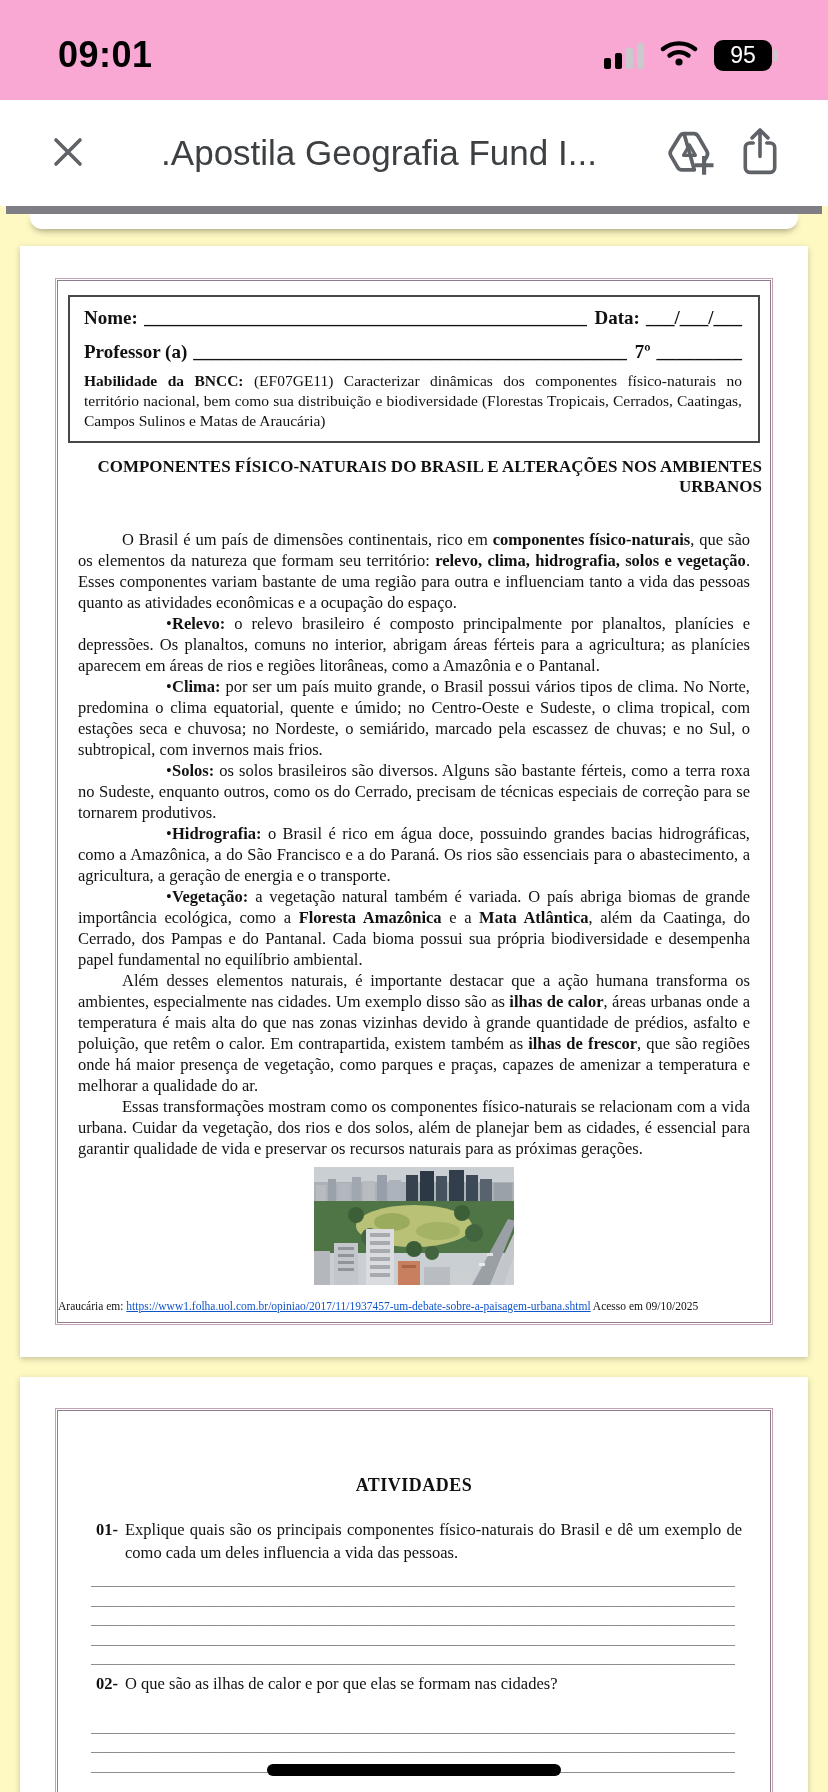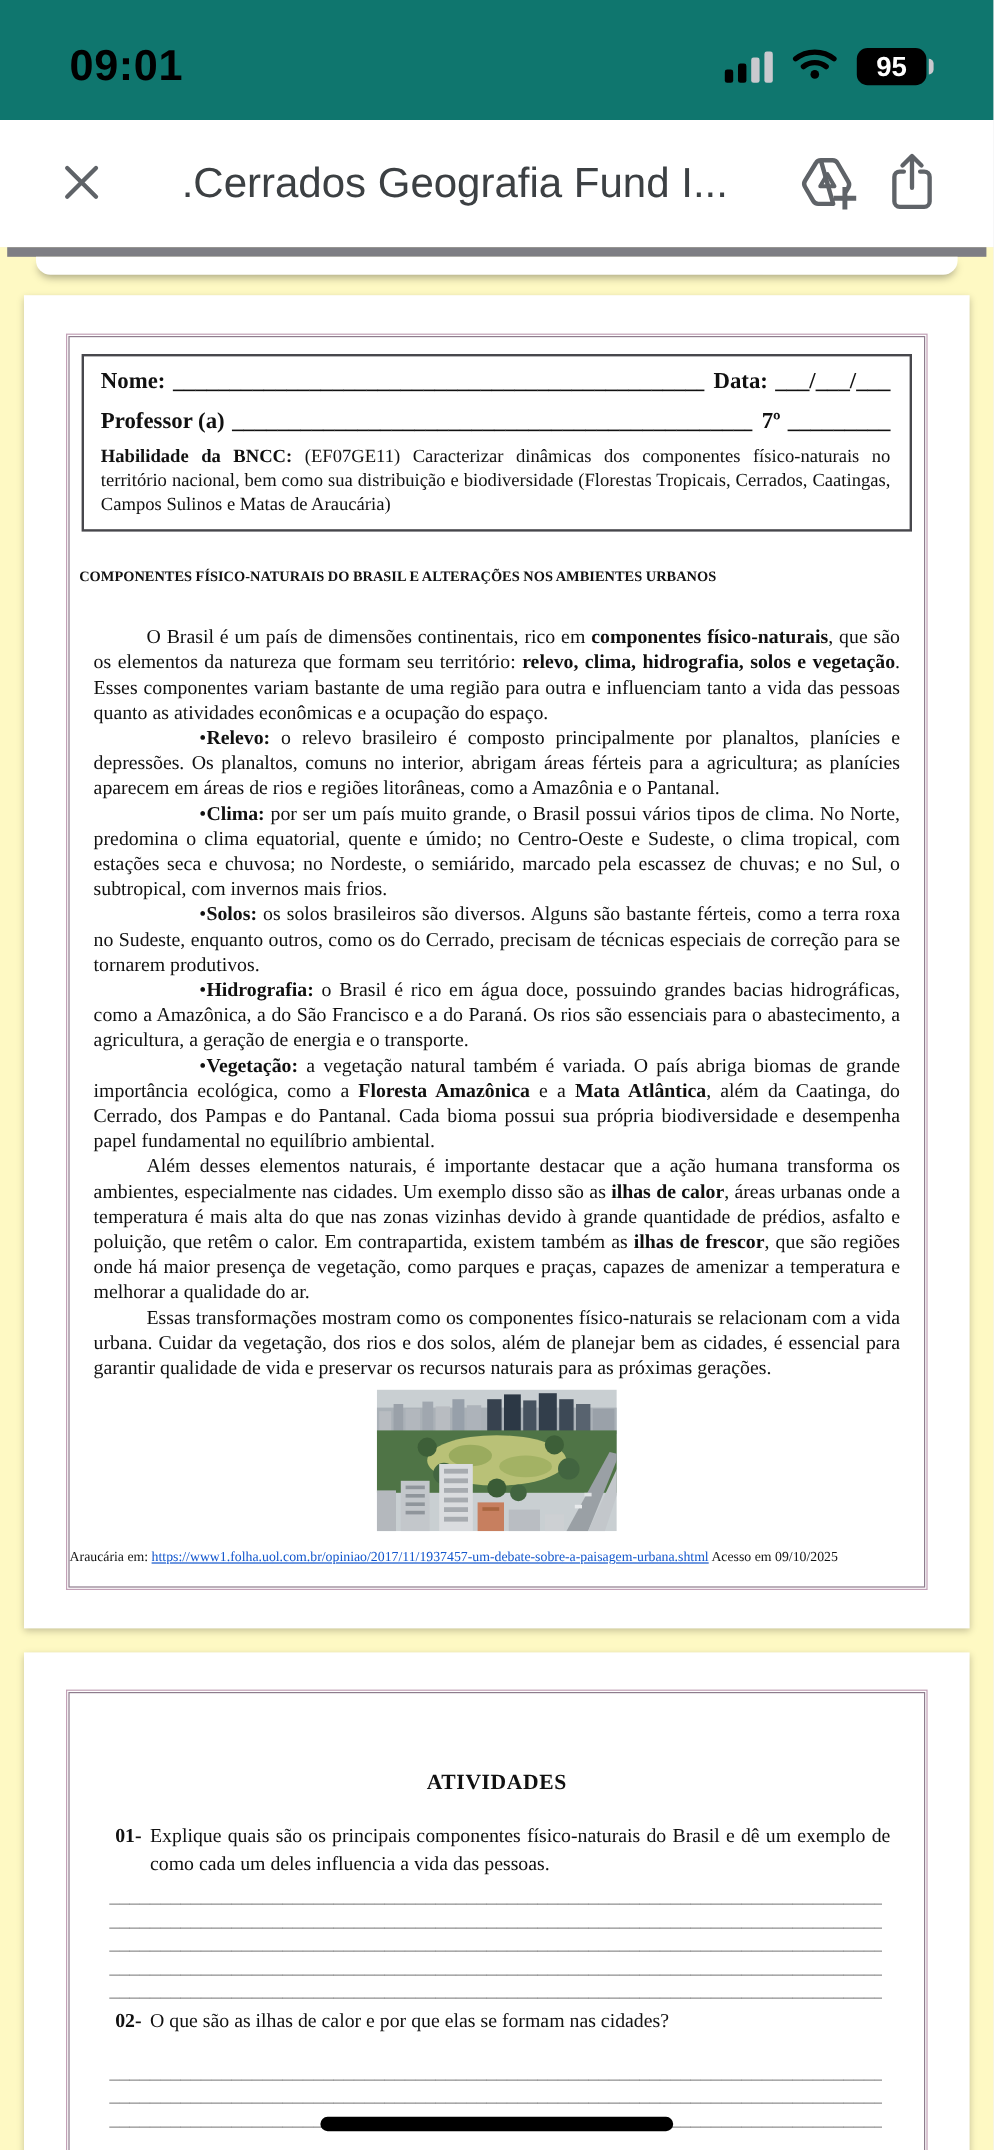--- a/index.html
+++ b/index.html
@@ -1,31 +1,31 @@
 <!DOCTYPE html>
 <html><head>
 <meta charset="utf-8">
 <style>
   html,body{margin:0;padding:0;}
   body{
     width:828px;height:1792px;position:relative;overflow:hidden;
     background:#e9e9ee;font-family:"Liberation Sans",sans-serif;
   }
   
-  .statusbar{position:absolute;top:0;left:0;right:0;height:100px;background:#0f766e;
+  .statusbar{position:absolute;top:0;left:0;right:0;height:100px;background:#f9a8d4;
     display:flex;align-items:center;justify-content:space-between;padding:10px 50px 0 58px;box-sizing:border-box;}
   .time{font-size:36px;font-weight:700;color:#000;letter-spacing:.5px;}
   .sb-right{display:flex;align-items:center;gap:16px;}
   .sigbars{display:flex;align-items:flex-end;gap:4px;height:27px;}
   .sigbars i{display:block;width:7px;border-radius:2px;background:#000;}
   .sigbars i:nth-child(1){height:11px;} .sigbars i:nth-child(2){height:16px;}
   .sigbars i:nth-child(3){height:21px;background:#c9c9ce;} .sigbars i:nth-child(4){height:26px;background:#c9c9ce;}
   .battery{display:flex;align-items:center;}
   .bat-pill{width:58px;height:31px;background:#000;border-radius:9px;color:#fff;
-    font-size:23px;font-weight:700;display:flex;align-items:center;justify-content:center;}
+    font-size:23px;font-weight:400;display:flex;align-items:center;justify-content:center;}
   .bat-nub{width:4px;height:13px;background:#c9c9ce;border-radius:0 4px 4px 0;margin-left:2px;}
   
   .appbar{position:absolute;top:100px;left:0;right:0;height:106px;background:#fff;
     display:flex;align-items:center;padding:0 36px;box-sizing:border-box;gap:6px;}
   .iconbtn{width:64px;height:64px;display:flex;align-items:center;justify-content:center;flex:0 0 auto;background:none;border:none;padding:0;}
   .appbar-title{flex:1;text-align:center;font-size:35px;color:#3c4043;white-space:nowrap;overflow:hidden;}
   
   .viewer{position:absolute;top:206px;left:0;right:0;bottom:0;background:#fef9c3;}
   .prev-strip{position:absolute;top:0;left:6px;right:6px;height:8px;background:#7e7e84;}
   .prev-sliver{position:absolute;top:8px;left:30px;right:30px;height:15px;background:#fff;
@@ -39,21 +39,21 @@
   .frame-inner{position:absolute;inset:1px;border:1px solid #8e7c8d;font-family:"Liberation Serif",serif;color:#111;}
   
   .sheet-head{margin:14px 10px 0;border:2px solid #47474c;padding:10px 16px 10px 14px;}
   .frow{display:flex;align-items:baseline;font-weight:700;font-size:19px;}
   .frow.second{margin-top:12px;}
   .blank{flex:1;overflow:hidden;white-space:nowrap;margin:0 8px 0 6px;}
   .dshort{white-space:nowrap;margin-left:6px;}
   .meta{font-size:15.5px;margin-top:12px;}
   .meta .lbl{font-weight:700;}
   .meta.skill{line-height:20px;text-align:justify;margin-top:8px;}
-  .doc-title{text-align:left;font-weight:700;font-size:12px;margin:30px 8px 0;}
+  .doc-title{text-align:right;font-weight:700;font-size:17px;margin:14px 8px 0;}
   
   .content{margin-top:32px;padding:0 20px;}
   .content p{margin:0;font-size:16.5px;line-height:21px;text-align:justify;text-indent:44px;}
   .blt{display:inline-block;width:10px;}
   .btab{display:inline-block;width:40px;}
   .photo-wrap{text-align:center;margin-top:8px;}
   .caption{font-size:11.5px;margin-top:10px;line-height:15px;}
   .caption a{color:#1155cc;text-decoration:underline;}
   
   .act-title{text-align:center;font-weight:700;font-size:18px;margin-top:64px;letter-spacing:.5px;}
@@ -94,21 +94,21 @@
 </div>
 
 <div class="appbar">
   <button class="iconbtn">
     <span>
       <svg width="38" height="38" viewBox="0 0 38 38" fill="none">
         <path d="M7 7 L31 31 M31 7 L7 31" stroke="#5f6368" stroke-width="3.6" stroke-linecap="round"></path>
       </svg>
     </span>
   </button>
-  <div class="appbar-title">.Cerrados Geografia Fund I...</div>
+  <div class="appbar-title">.Apostila Geografia Fund I...</div>
   <button class="iconbtn">
     <span>
       <svg width="52" height="52" viewBox="0 0 48 48" fill="none">
         <path d="M18.5 7 h9 c1.6 0 3.1 .85 3.9 2.25 l8.2 14.2 c.8 1.4 .8 3.1 0 4.5 l-1.6 2.8 M28 40.5 H16.5 c-1.6 0 -3.1 -.85 -3.9 -2.25 l-6.3 -10.9 c-.8 -1.4 -.8 -3.1 0 -4.5 L14.6 9.25 C15.4 7.85 16.9 7 18.5 7 Z" stroke="#5f6368" stroke-width="3.4" stroke-linecap="round" stroke-linejoin="round"></path>
         <path d="M23.5 17.5 L29 27 H18 Z" stroke="#5f6368" stroke-width="3" stroke-linejoin="round"></path>
         <path d="M37 29.5 V43 M30.2 36.2 H43.8" stroke="#5f6368" stroke-width="3.8" stroke-linecap="square"></path>
       </svg>
     </span>
   </button>
   <button class="iconbtn">

